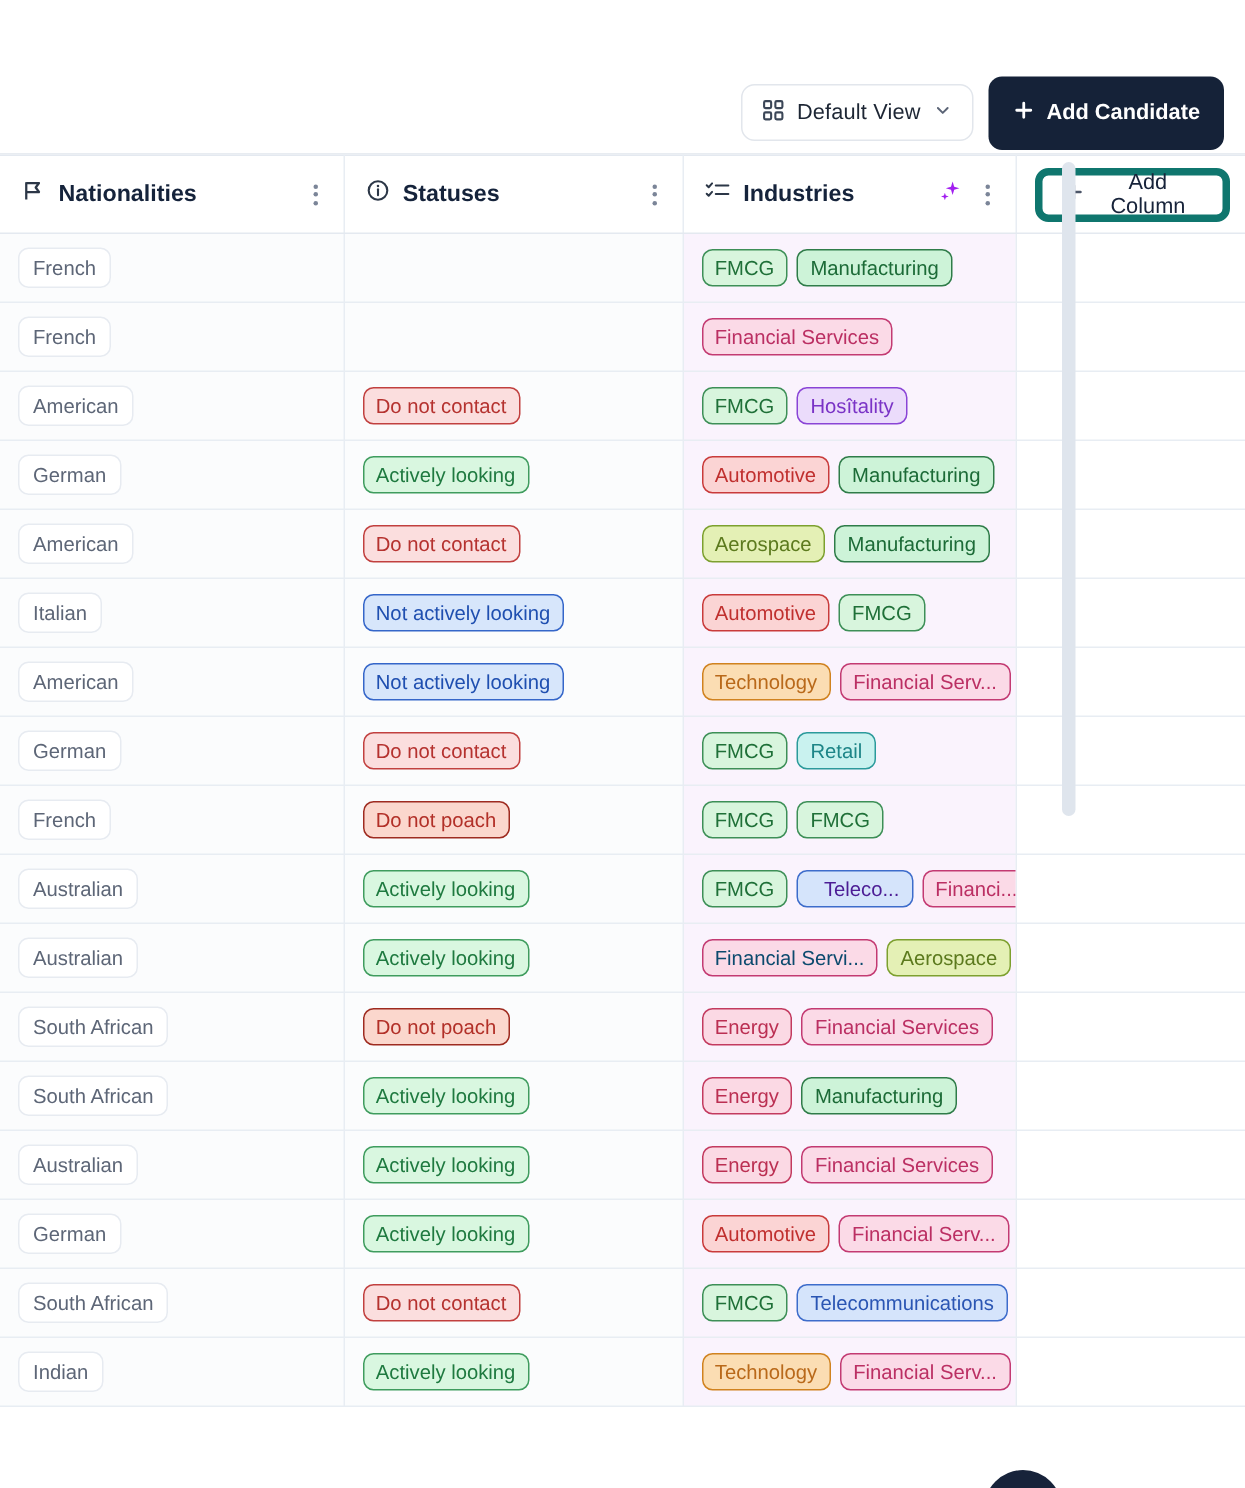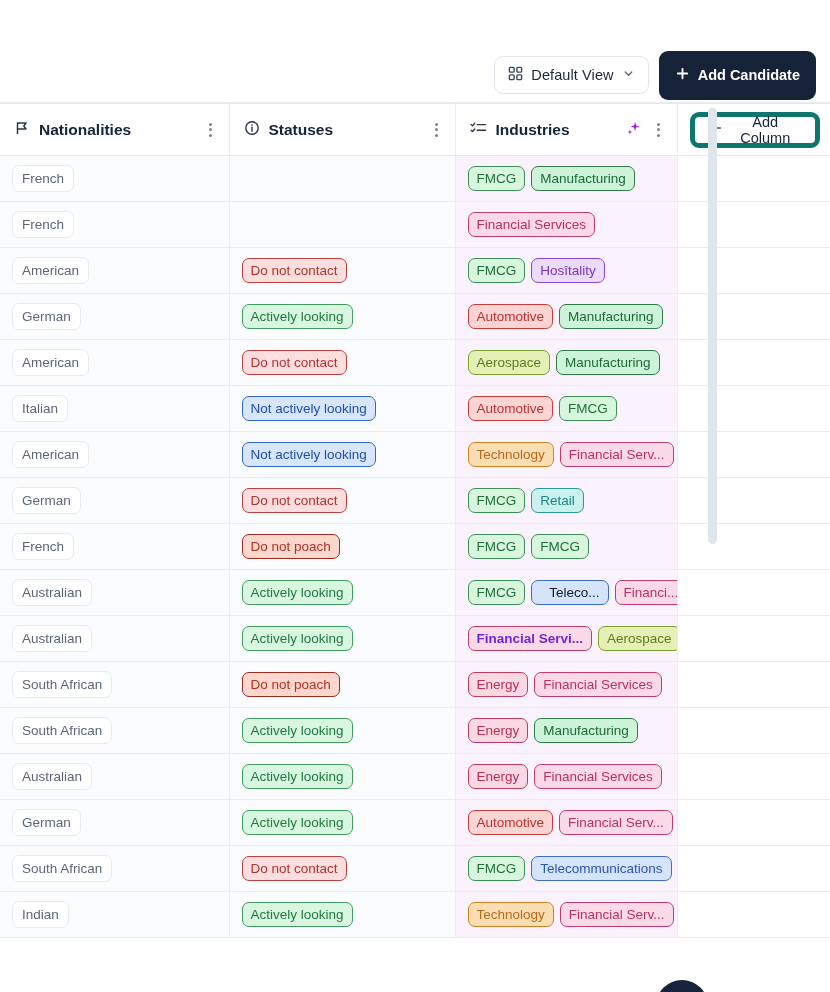--- a/index.html
+++ b/index.html
@@ -333,32 +333,32 @@
             </div>
           </td>
           <td class="c-add"></td>
         </tr>
         <tr>
           <td class="c-nat"><span class="nat-pill">Australian</span></td>
           <td class="c-sta"><span class="tag" style="background: rgb(217, 247, 224); border-color: rgb(63, 156, 94); color: rgb(31, 122, 64);">Actively looking</span></td>
           <td class="c-ind">
             <div class="tag-row">
               <span class="tag" style="background: rgb(216, 245, 221); border-color: rgb(61, 143, 87); color: rgb(31, 112, 56);">FMCG</span>
-              <span class="tag" style="background: rgb(213, 228, 251); border-color: rgb(61, 108, 203); color: #0f172a; padding-left: 17px;">Teleco...</span>
+              <span class="tag" style="background: rgb(213, 228, 251); border-color: rgb(61, 108, 203); color: #4c1d95; padding-left: 17px;">Teleco...</span>
               <span class="tag" style="background: rgb(251, 218, 231); border-color: rgb(195, 58, 114); color: rgb(187, 47, 99);">Financi...</span>
             </div>
           </td>
           <td class="c-add"></td>
         </tr>
         <tr>
           <td class="c-nat"><span class="nat-pill">Australian</span></td>
           <td class="c-sta"><span class="tag" style="background: rgb(217, 247, 224); border-color: rgb(63, 156, 94); color: rgb(31, 122, 64);">Actively looking</span></td>
           <td class="c-ind">
             <div class="tag-row">
-              <span class="tag" style="background: rgb(251, 218, 231); border-color: rgb(195, 58, 114); color: #6d28d9; font-weight: bold;">Financial Servi...</span>
+              <span class="tag" style="background: rgb(251, 218, 231); border-color: rgb(195, 58, 114); color: #0c4a6e;">Financial Servi...</span>
               <span class="tag" style="background: rgb(228, 240, 181); border-color: rgb(125, 160, 47); color: rgb(92, 122, 30);">Aerospace</span>
             </div>
           </td>
           <td class="c-add"></td>
         </tr>
         <tr>
           <td class="c-nat"><span class="nat-pill">South African</span></td>
           <td class="c-sta"><span class="tag" style="background: rgb(251, 215, 205); border-color: rgb(158, 43, 32); color: rgb(178, 48, 40);">Do not poach</span></td>
           <td class="c-ind">
             <div class="tag-row">

